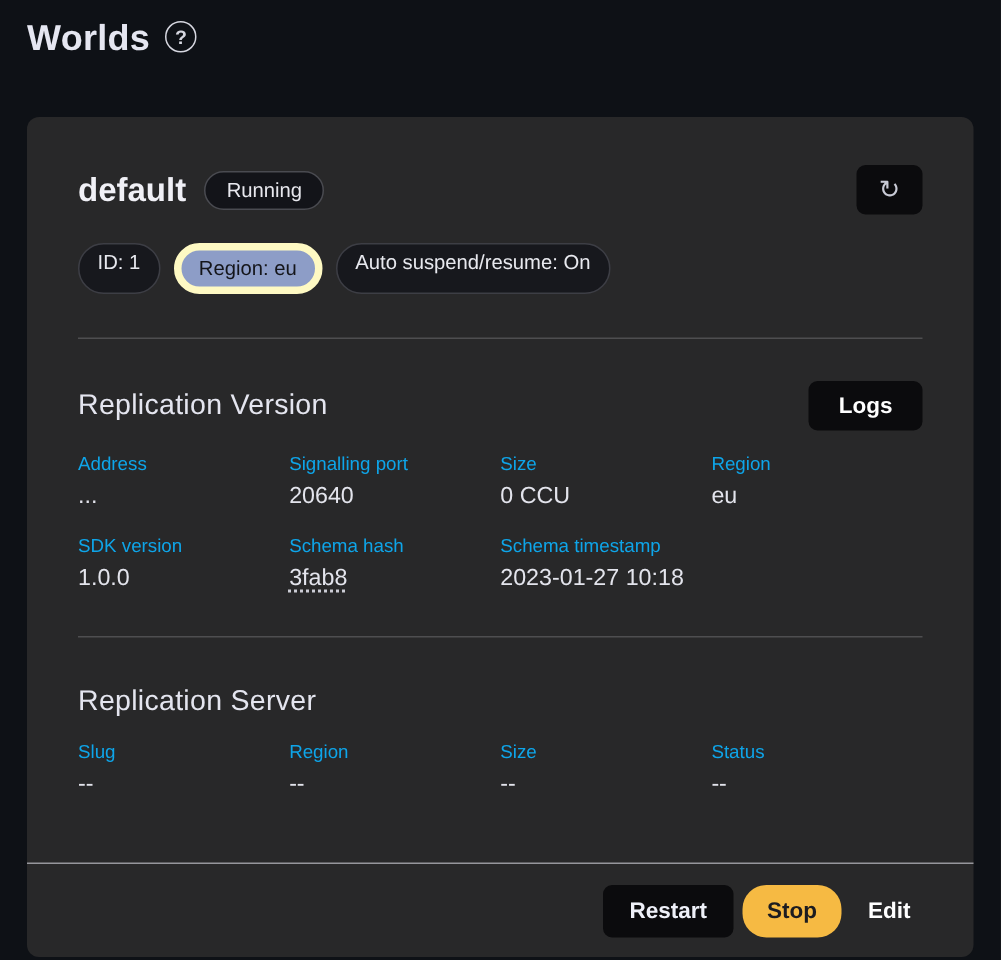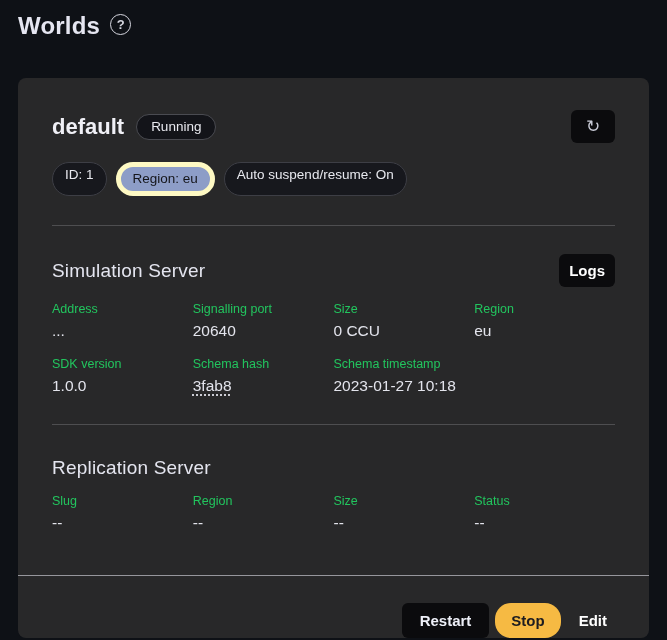--- a/index.html
+++ b/index.html
@@ -76,42 +76,42 @@
     display: flex; align-items: center; margin-top: 28px;
   }
   .section-heading {
     font-size: 19px; font-weight: 500; color: #e4e5ef;
     letter-spacing: 0.2px;
   }
   .logs-button {
     margin-left: auto;
     background: #0b0b0d; border: none; border-radius: 6px;
     color: #ffffff; font-weight: bold; font-size: 15px;
-    padding: 8px 10px; cursor: pointer;
+    padding: 8px 20px; cursor: pointer;
     font-family: "Liberation Sans", sans-serif;
   }
   .fields-grid {
     display: grid;
     grid-template-columns: 1fr 1fr 1fr 1fr;
     row-gap: 17px;
     margin-top: 15px;
   }
-  .field-label { font-size: 12.5px; color: #22c55e; }
+  .field-label { font-size: 12.5px; color: #0ea5e9; }
   .field-value { font-size: 15.5px; color: #e3e4ec; margin-top: 6px; }
   .field-value.dotted {
     text-decoration: underline dotted #cbccd4 1.5px;
     text-underline-offset: 3px;
     display: inline-block;
   }
   .sim-heading-row { margin-top: 32px; }
   
   .card-footer {
     border-top: 1px solid #96969c;
     height: 68px;
-    display: flex; align-items: flex-end; justify-content: flex-end;
+    display: flex; align-items: center; justify-content: flex-end;
     gap: 6px; padding: 0 30px;
   }
   .restart-button {
     background: #0b0b0d; border: none; border-radius: 6px;
     color: #eef0f8; font-weight: bold; font-size: 15px;
     padding: 9px 18px; cursor: pointer;
     font-family: "Liberation Sans", sans-serif;
   }
   .stop-button {
     background: #f6ba43; border: none; border-radius: 16px;
@@ -147,21 +147,21 @@
 
     <div class="pills-row">
       <span class="pill dark">ID: 1</span>
       <span class="pill accent">Region: eu</span>
       <span class="pill dark">Auto suspend/resume: On</span>
     </div>
 
     <hr class="divider">
 
     <div class="section-heading-row">
-      <h2 class="section-heading">Simulation Server</h2>
+      <h2 class="section-heading">Replication Version</h2>
       <button class="logs-button">Logs</button>
     </div>
 
     <div class="fields-grid">
       <div>
         <div class="field-label">Address</div>
         <div class="field-value">...</div>
       </div>
       <div>
         <div class="field-label">Signalling port</div>

